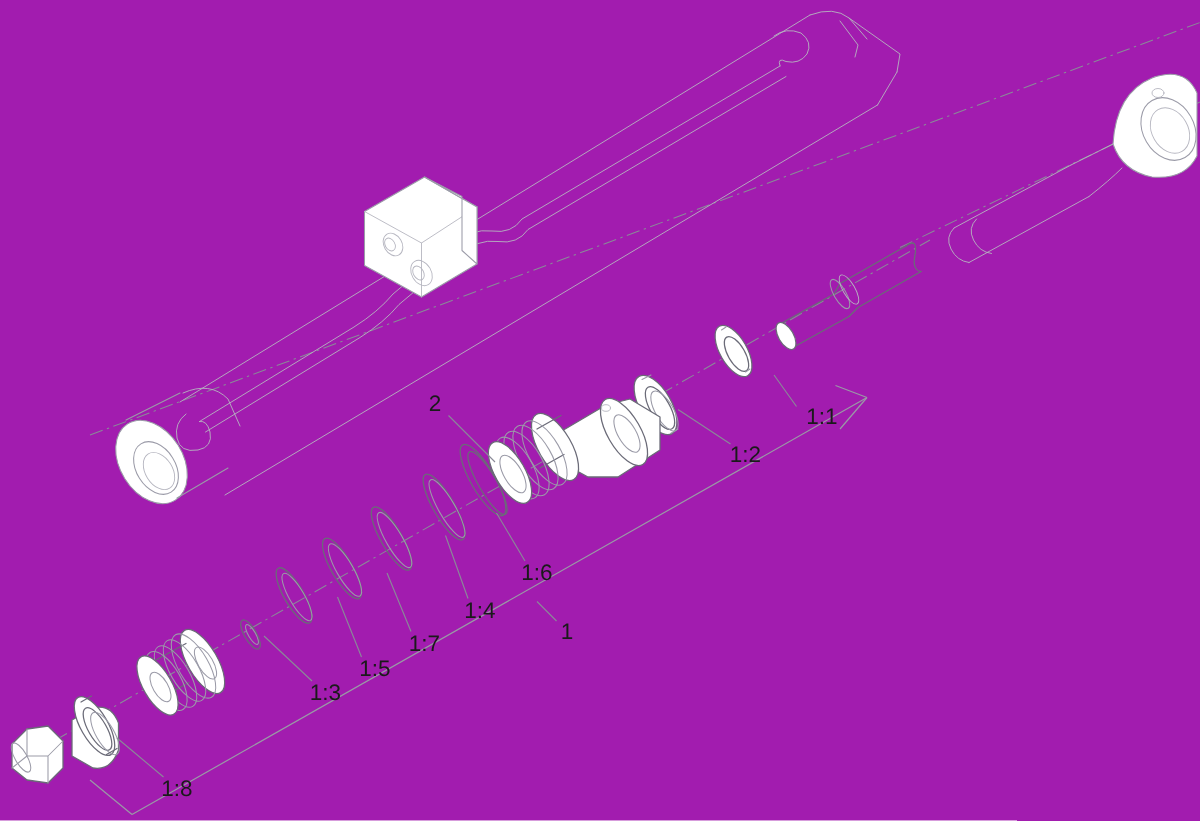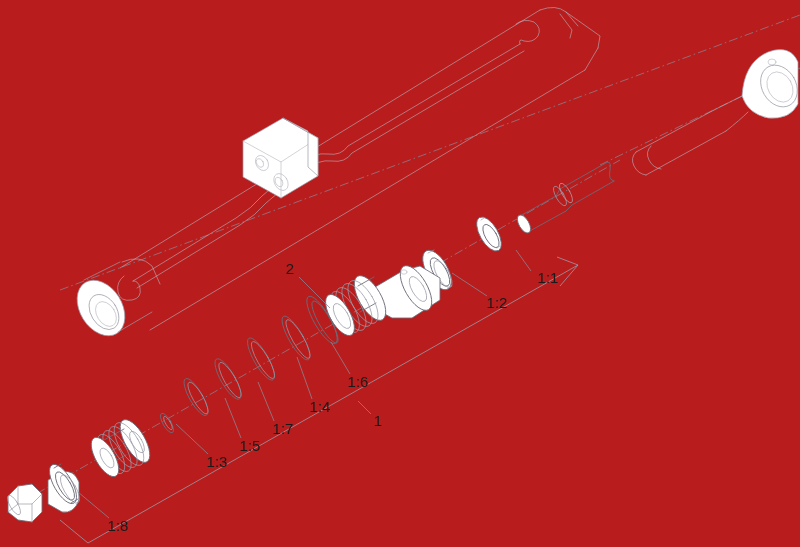--- a/index.html
+++ b/index.html
@@ -11,21 +11,21 @@
   body {
     width: 800px;
     height: 547px;
     overflow: hidden;
     font-family: "Liberation Sans", sans-serif;
   }
   #diagram-root {
     position: relative;
     width: 800px;
     height: 547px;
-    background: #b91c1c;
+    background: #a21caf;
   }
   svg#diagram-svg {
     display: block;
     width: 800px;
     height: 547px;
   }
   .part-line {
     fill: none;
     stroke: #6b6b78;
     stroke-width: 0.85;

